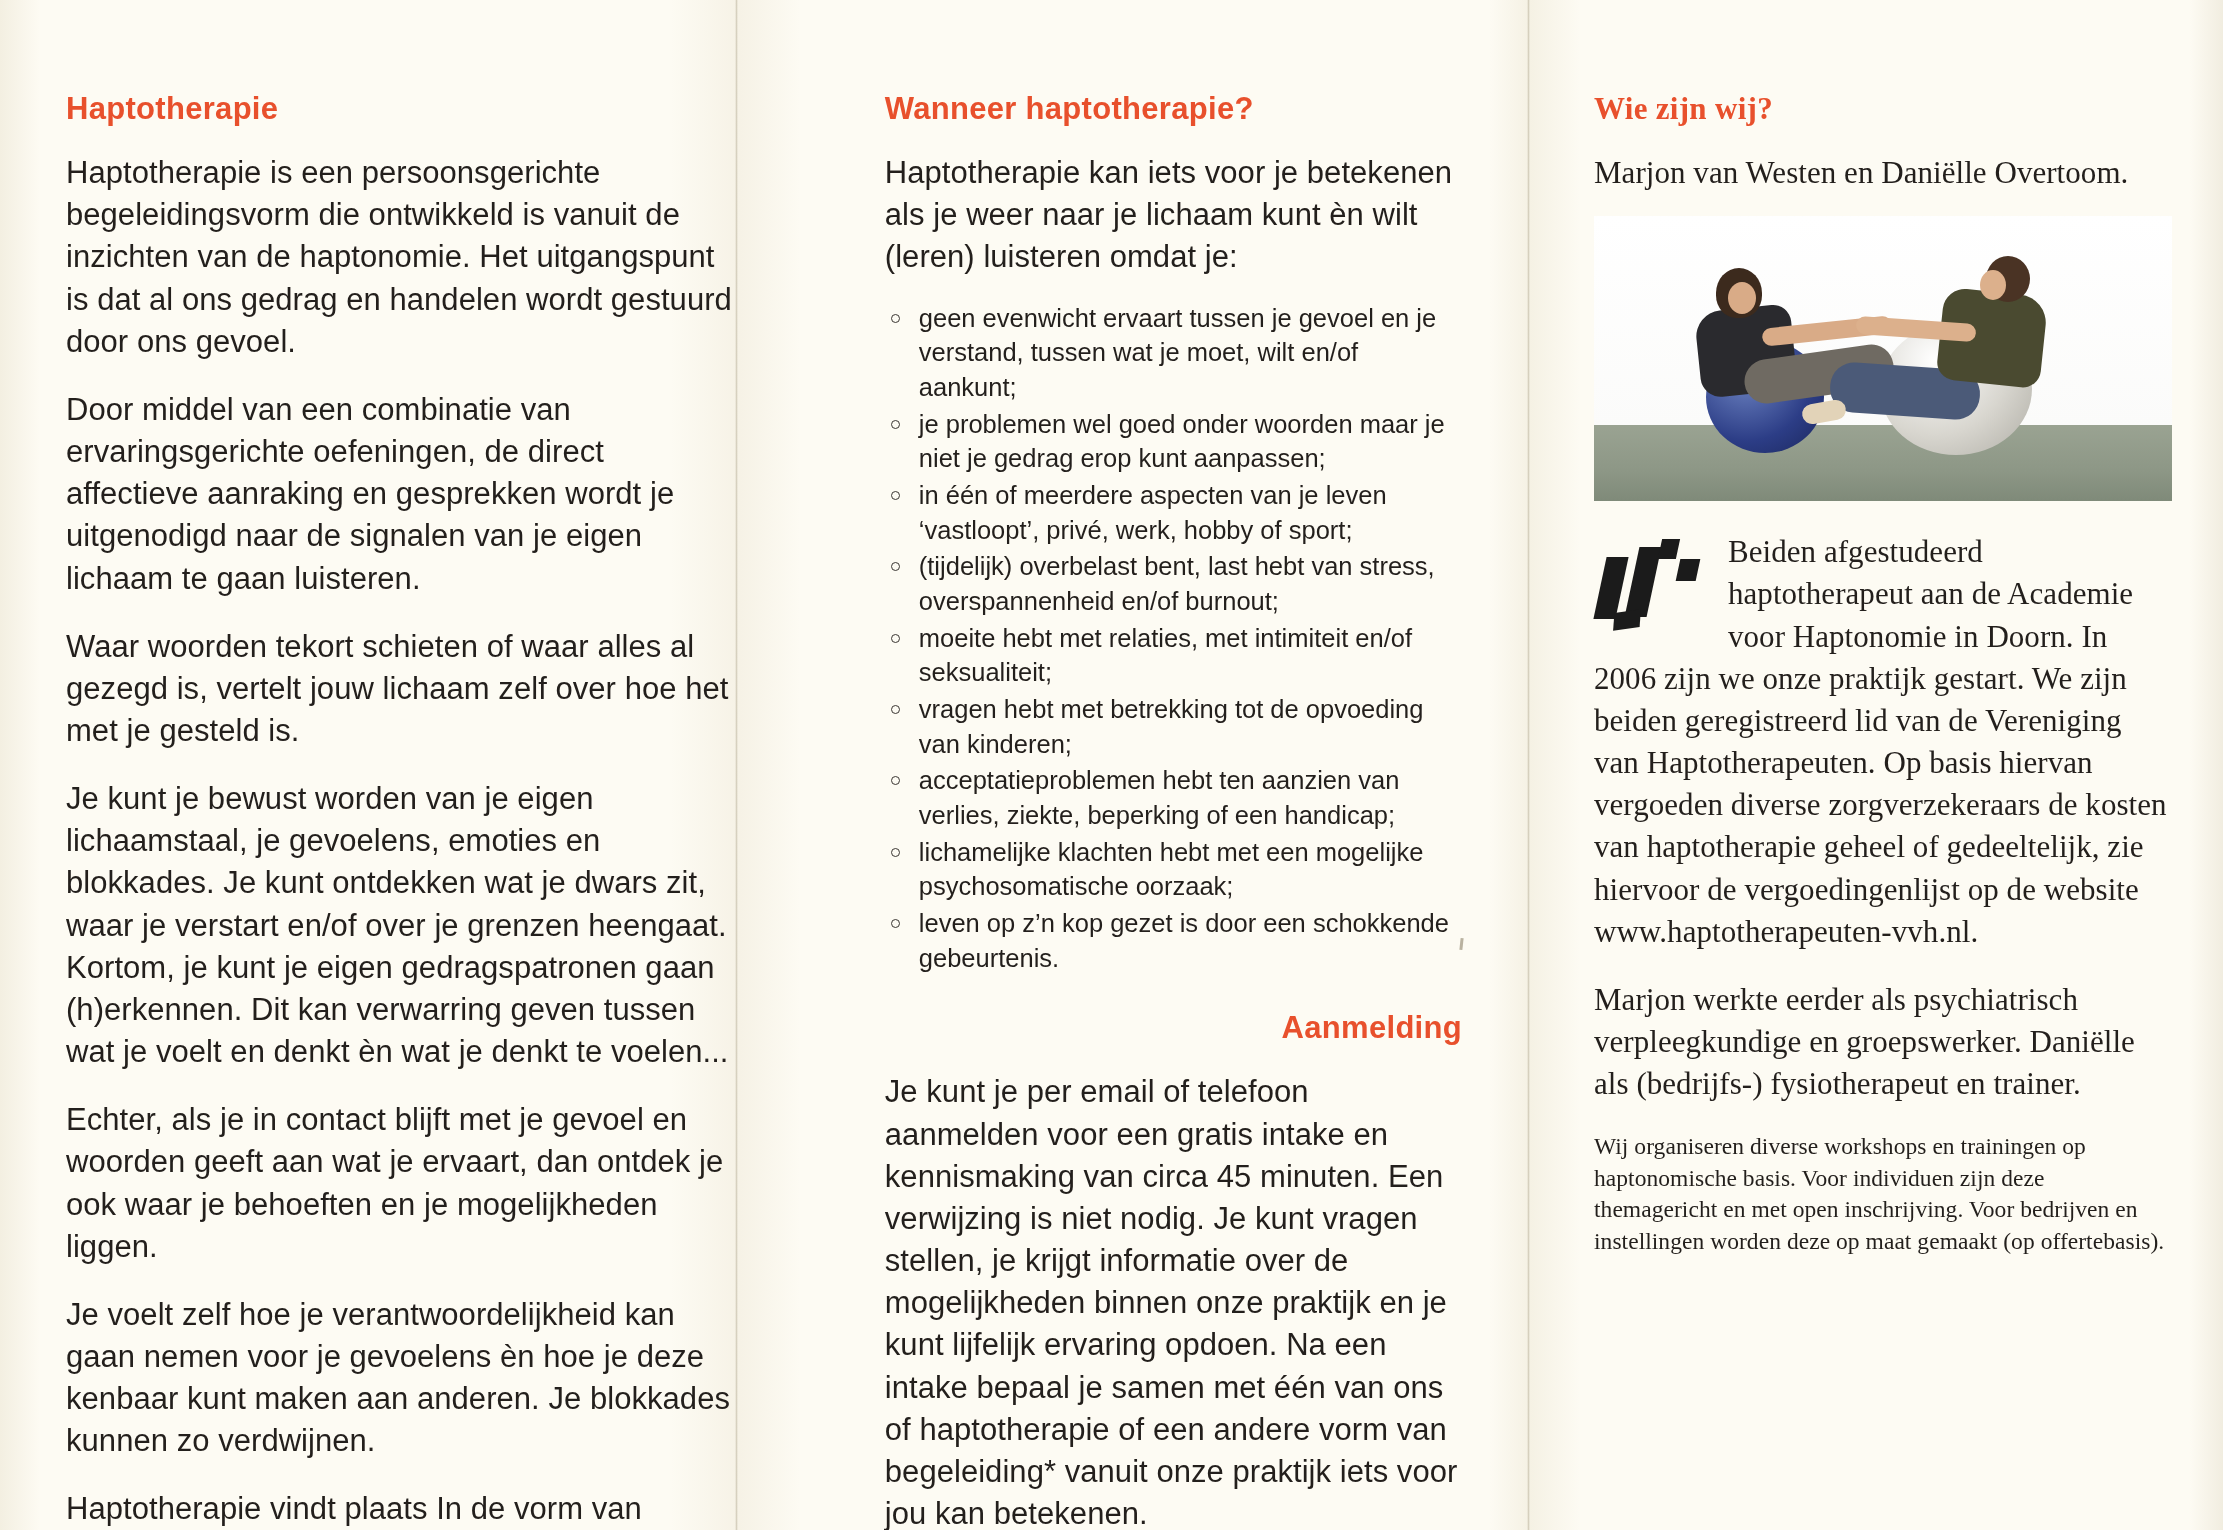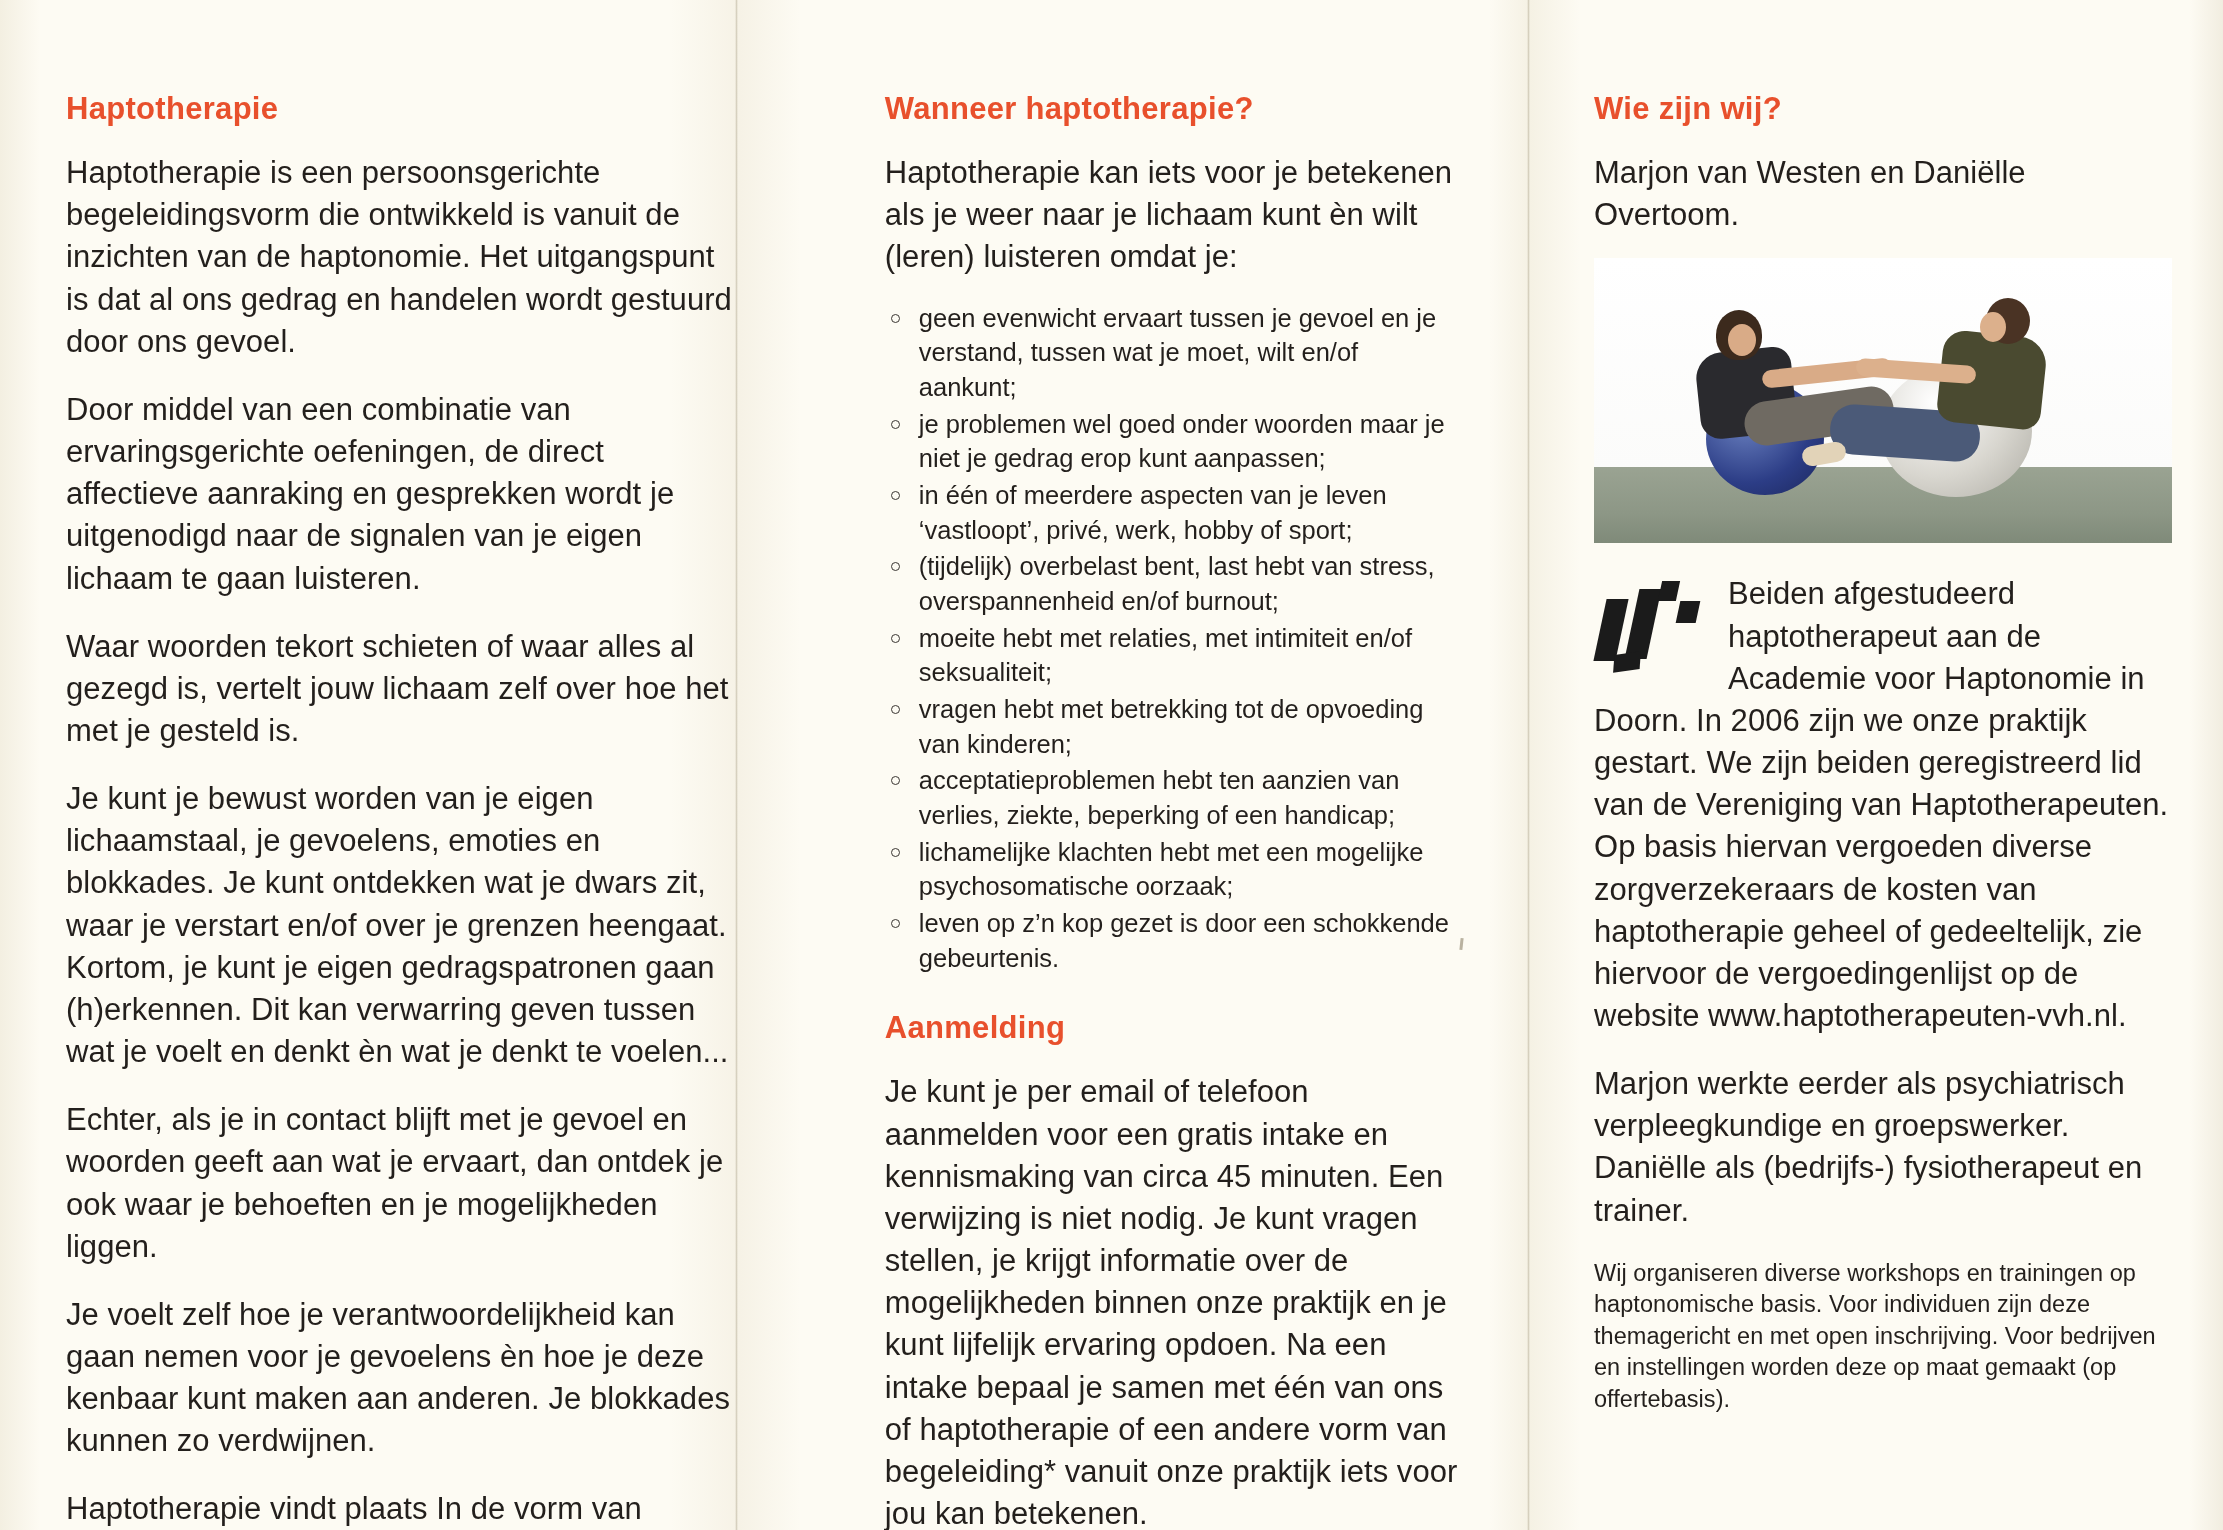--- a/index.html
+++ b/index.html
@@ -35,31 +35,31 @@
     position: absolute;
     inset: 0;
     display: flex;
   }
   .col {
     position: relative;
     box-sizing: border-box;
   }
   .col-1 { width: 865px; padding: 92px 60px 0 66px; }
   .col-2 { width: 792px; padding: 92px 72px 0 86px; }
-  .col-3 { width: 696px; padding: 92px 51px 0 60px; }
+  .col-3 { width: 696px; padding: 92px 51px 0 60px; font-family: Liberation Serif, serif; }
 
   h2 {
     color: #e8502c;
     font-size: 31px;
     font-weight: bold;
     letter-spacing: 0.3px;
     margin: 0 0 26px 0;
     line-height: 1.1;
   }
-  .col-2 h2.second { margin-top: 36px; }
+  .col-2 h2.second { margin-top: 36px; text-align: right; }
 
   p {
     color: #231f1c;
     font-size: 31px;
     line-height: 1.36;
     margin: 0 0 26px 0;
     letter-spacing: 0.05px;
   }
   p.tight { margin-bottom: 22px; }
 

